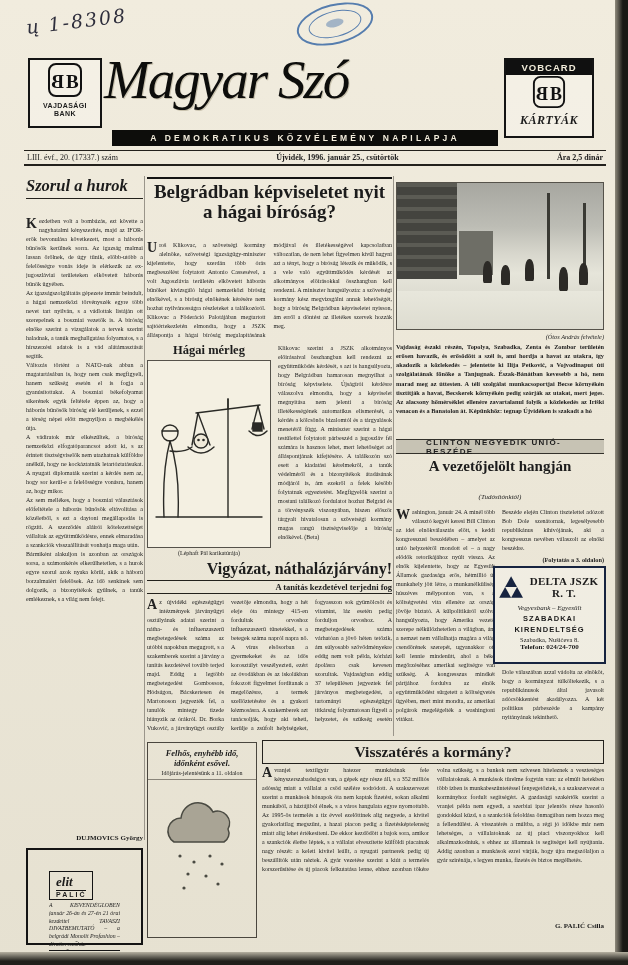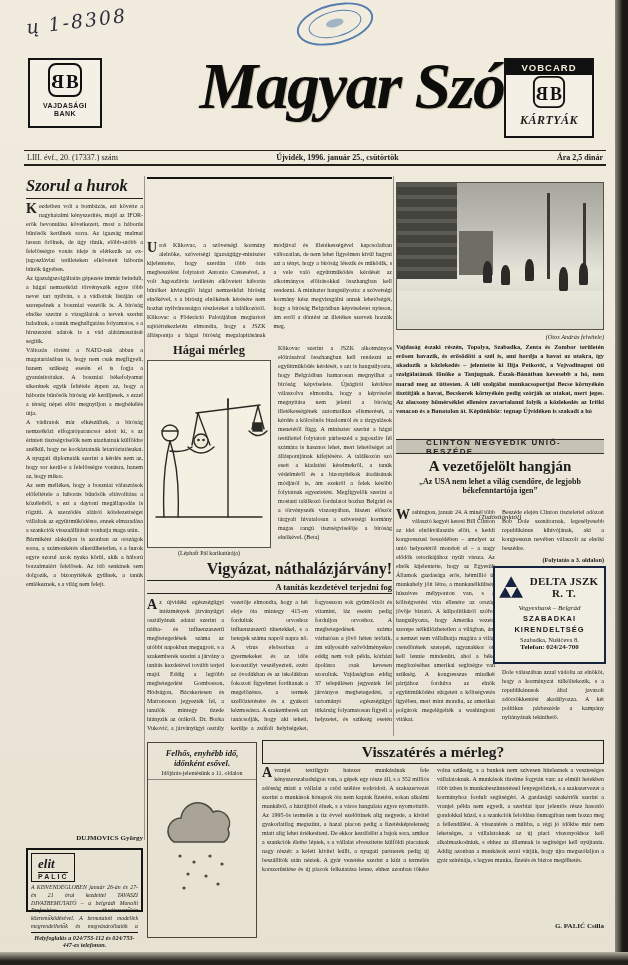--- a/index.html
+++ b/index.html
@@ -21,38 +21,38 @@
   #handwriting { left:26px; top:10px; font-size:19px; font-style:italic; color:#2e2e3c;
     transform:rotate(-7deg); font-family:"DejaVu Serif", serif; letter-spacing:2px; }
   #stamp { left:296px; top:4px; width:78px; height:40px; transform:rotate(-14deg); opacity:.85; }
   #stamp .ring { position:absolute; inset:0; border:2px solid #3b6aa6; border-radius:50%; }
   #stamp .ring2 { position:absolute; inset:7px 12px; border:1px solid #3b6aa6; border-radius:50%; }
   #stamp .blot { position:absolute; left:30px; top:15px; width:18px; height:8px; background:#3b6aa6; opacity:.5; border-radius:50%; }
   .logo-box { border:2px solid #141414; background:rgba(255,255,255,.25); text-align:center; padding:2px; }
   #logo-left { left:28px; top:58px; width:74px; height:70px; }
   #logo-left .bank-name { font-size:7px; font-weight:bold; letter-spacing:.4px; line-height:1.1;
     font-family:"Liberation Sans", sans-serif; }
-  #paper-title { left:104px; top:48px; width:400px; text-align:right;
-    font-size:66px; font-weight:bold; font-style:italic; letter-spacing:-2px; color:#0d0d0b;
+  #paper-title { left:104px; top:48px; width:400px; text-align:left;
+    font-size:55px; font-weight:normal; font-style:italic; letter-spacing:-2px; color:#0d0d0b;
     text-shadow:1px 1px 0 #c9c2ae; }
   #card-right { left:504px; top:58px; width:90px; height:80px; padding:0; }
   #card-right .card-top { background:#101010; color:#f2ecda; font-size:9.5px; font-weight:bold;
     letter-spacing:1px; padding:2px 0; font-family:"Liberation Sans", sans-serif; }
   #card-right .card-bottom { font-size:12px; font-weight:bold; font-style:italic; letter-spacing:.5px; }
   #tagline-bar { left:112px; top:130px; width:386px; height:16px; background:#0d0d0b; color:#f3eddc;
     display:flex; align-items:center; justify-content:center; font-size:8.5px; font-weight:bold;
     letter-spacing:3.2px; font-family:"Liberation Sans", sans-serif; }
   #info-row { left:24px; top:150px; width:582px; border-top:1px solid #23211c; border-bottom:2px solid #23211c;
     display:flex; justify-content:space-between; align-items:center; padding:2px 3px; font-size:8px; }
   #info-row .mid { font-weight:bold; }
   #info-row .price { font-weight:bold; }
   
   #left-col { left:26px; top:176px; width:117px; height:666px; }
   #left-col h2 { font-size:16.5px; font-style:italic; font-weight:bold; border-bottom:1px solid #23211c;
-    padding-bottom:2px; margin-bottom:3px; }
+    padding-bottom:2px; margin-bottom:18px; }
   #left-col .body { height:608px; }
   #left-col .author { position:absolute; bottom:0; right:0; }
   
   #hagai-head { left:147px; top:177px; width:245px; border-top:2px solid #141414; padding-top:3px; text-align:center; }
   #hagai-head h1 { font-size:19px; font-weight:bold; line-height:1.05; }
   #hagai-head .sub { font-size:9px; font-weight:bold; margin-top:3px; border-top:1px solid #23211c;
     border-bottom:1px solid #23211c; padding:2px 0; }
   #hagai-top { left:147px; top:241px; width:245px; height:100px; }
   #cartoon-wrap { left:147px; top:343px; width:124px; }
   #cartoon-wrap .cartoon-title { font-size:12.5px; font-weight:bold; text-align:center; margin-bottom:2px; }
@@ -99,21 +99,21 @@
   #delta-ad .l2 { font-size:7.5px; font-weight:bold; letter-spacing:1px; margin-top:2px; font-family:"Liberation Sans", sans-serif; }
   #delta-ad .l4 { font-size:6.5px; margin-top:2px; }
   #delta-ad .l5 { font-size:7px; font-weight:bold; }
   #clinton-col3 { left:502px; top:668px; width:102px; height:66px; }
   
   #multba-head { left:262px; top:740px; width:342px; border:1px solid #23211c; text-align:center; padding:2px 0; }
   #multba-head h2 { font-size:15.5px; font-weight:bold; }
   #multba-body { left:262px; top:766px; width:342px; height:154px; }
   #multba-author { left:262px; top:922px; width:342px; }
   
-  #palic-ad { left:26px; top:848px; width:117px; height:64px; border:2px solid #141414; padding:3px; }
+  #palic-ad { left:26px; top:848px; width:117px; height:97px; border:2px solid #141414; padding:21px; }
   #palic-ad .brand { border:1px solid #141414; display:inline-block; padding:0 6px 1px; margin-bottom:2px; }
   #palic-ad .brand .e { font-size:13px; font-style:italic; font-weight:bold; line-height:1; }
   #palic-ad .brand .p { font-size:7px; font-weight:bold; letter-spacing:2px; display:block;
     border-top:1px solid #141414; font-family:"Liberation Sans", sans-serif; }
   #palic-ad .ad-body { font-size:5.8px; line-height:1.35; font-style:italic; text-align:justify; height:48px; overflow:hidden; }
   #palic-ad .ad-footer { font-size:6.2px; font-weight:bold; font-style:italic; text-align:center; border-top:1px solid #141414; padding-top:1px; }
   
   #edge-right { right:0; top:0; width:13px; height:965px; background:linear-gradient(90deg,#8f8a7c,#1a1915 60%); }
   #edge-bottom { left:0; top:952px; width:628px; height:13px; background:linear-gradient(180deg,#b5b0a0,#21201b 70%); }
 </style>
@@ -147,20 +147,21 @@
     <svg width="34" height="34" viewBox="0 0 36 36">
       <rect x="2" y="2" width="32" height="32" rx="7" fill="none" stroke="#111" stroke-width="2"></rect>
       <text x="19" y="26" font-family="Liberation Serif, serif" font-weight="bold" font-size="19" fill="#111">B</text>
       <g transform="scale(-1,1)">
           <text x="-17" y="26" font-family="Liberation Serif, serif" font-weight="bold" font-size="19" fill="#111">B</text>
         </g>
     </svg>
     <div class="card-bottom">KÁRTYÁK</div>
   </div>
 
+  <div id="tagline-bar" class="abs">A DEMOKRATIKUS KÖZVÉLEMÉNY NAPILAPJA</div>
 
   <div id="info-row" class="abs">
     <span>LIII. évf., 20. (17337.) szám</span>
     <span class="mid">Újvidék, 1996. január 25., csütörtök</span>
     <span class="price">Ára 2,5 dinár</span>
   </div>
 
   <div class="abs vrule" style="left:144px; top:176px; height:664px;"></div>
   <div class="abs vrule" style="left:393px; top:176px; height:560px;"></div>
 
@@ -169,20 +170,21 @@
     <div class="body t5 dropcap">Kezdetben volt a bombázás, ezt követte a nagyhatalmi kényszerítés, majd az IFOR-erők bevonulása következett, most a háborús bűnösök kerülnek sorra. Az igazság malmai lassan őrölnek, de úgy tűnik, előbb-utóbb a felelősségre vonás ideje is elérkezik az ex-jugoszláviai területeken elkövetett háborús bűnök ügyében.
 Az igazságszolgáltatás gépezete immár beindult, a hágai nemzetközi törvényszék egyre több nevet tart nyilván, s a vádlottak listáján ott szerepelnek a boszniai vezetők is. A bíróság elnöke szerint a vizsgálatok a tervek szerint haladnak, a tanúk meghallgatása folyamatos, s a hírszerzési adatok is a vád alátámasztását segítik.
 Változás történt a NATO-nak abban a magatartásában is, hogy nem csak megfigyeli, hanem szükség esetén el is fogja a gyanúsítottakat. A boszniai békefolyamat sikerének egyik feltétele éppen az, hogy a háborús bűnösök bíróság elé kerüljenek, s ezzel a térség népei előtt megnyíljon a megbékélés útja.
 A vádiratok már elkészültek, a bíróság nemzetközi elfogatóparancsot adott ki, s az érintett tisztségviselők nem utazhatnak külföldre anélkül, hogy ne kockáztatnák letartóztatásukat. A nyugati diplomaták szerint a kérdés nem az, hogy sor kerül-e a felelősségre vonásra, hanem az, hogy mikor.
 Az sem mellékes, hogy a boszniai választások előfeltétele a háborús bűnösök eltávolítása a közéletből, s ezt a daytoni megállapodás is rögzíti. A szerződés aláírói kötelezettséget vállaltak az együttműködésre, ennek elmaradása a szankciók visszaállítását vonhatja maga után.
 Bármiként alakuljon is azonban az országok sorsa, a számonkérés elkerülhetetlen, s a hurok egyre szorul azok nyaka körül, akik a háború borzalmaiért felelősek. Az idő senkinek sem dolgozik, a bizonyítékok gyűlnek, a tanúk emlékeznek, s a világ nem felejt.</div>
     <div class="author">DUJMOVICS György</div>
   </div>
 
   <div id="hagai-head" class="abs">
+    <h1>Belgrádban képviseletet nyit a hágai bíróság?</h1>
   </div>
   <div id="hagai-top" class="abs t5 cols2 dropcap">Uroš Klikovac, a szövetségi kormány alelnöke, szövetségi igazságügy-miniszter kijelentette, hogy szerdán több órás megbeszélést folytatott Antonio Cassesével, a volt Jugoszlávia területén elkövetett háborús bűnöket kivizsgáló hágai nemzetközi bíróság elnökével, s a bíróság elnökének kérésére nem hozhat nyilvánosságra részleteket a találkozóról. Klikovac a Föderáció Palotájában megtartott sajtóértekezletén elmondta, hogy a JSZK álláspontja a hágai bíróság megalapításának módjával és illetékességével kapcsolatban változatlan, de nem lehet figyelmen kívül hagyni azt a tényt, hogy a bíróság létezik és működik, s a vele való együttműködés kérdését az alkotmányos előírásokkal összhangban kell rendezni. A miniszter hangsúlyozta: a szövetségi kormány kész megvizsgálni annak lehetőségét, hogy a bíróság Belgrádban képviseletet nyisson, ám erről a döntést az illetékes szervek hozzák meg.</div>
 
   <div id="cartoon-wrap" class="abs">
     <div class="cartoon-title">Hágai mérleg</div>
     <div id="cartoon-box">
       <svg width="122" height="186" viewBox="0 0 122 186">
         <g stroke="#2a2a26" stroke-width="1.4" fill="none" stroke-linecap="round">
           <line x1="8" y1="156" x2="114" y2="156"></line>
           <line x1="80" y1="38" x2="80" y2="156"></line>
@@ -246,46 +248,45 @@
     <div class="fig" style="left:162px; top:84px; height:24px;"></div>
     <div class="fig" style="left:182px; top:80px;"></div>
     <div class="snow"></div>
   </div>
   <div id="photo-credit" class="abs">(Ótos András felvétele)</div>
   <div id="photo-caption" class="abs t5b">Vajdaság északi részén, Topolya, Szabadka, Zenta és Zombor területén erősen havazik, és erősödött a szél is, ami hordja a havat az utakra, így akadozik a közlekedés – jelentette ki Ilija Petković, a Vojvodinaput úti szolgálatának főnöke a Tanjugnak. Észak-Bánátban kevesebb a hó, nem marad meg az úttesten. A téli szolgálat munkacsoportjai Becse környékén tisztítják a havat, Becskerek környékén pedig szórják az utakat, mert jeges. Az alacsony hőmérséklet ellenére zavartalanul folyik a közlekedés az Iriški venacon és a Banatolon át. Képünkhöz: tegnap Újvidéken is szakadt a hó</div>
 
   <div id="kicker" class="abs">CLINTON NEGYEDIK UNIÓ-BESZÉDE</div>
   <div id="clinton-head" class="abs">
     <h2>A vezetőjelölt hangján</h2>
-    <div class="sub">„Az USA nem lehet a világ csendőre, de legjobb békefenntartója igen”</div>
     <div class="byline">(Tudósítónktól)</div>
   </div>
   <div id="clinton-col1" class="abs t5 dropcap">Washington, január 24. A minél több választó kegyét keresi Bill Clinton az idei elnökválasztás előtt, s keddi kongresszusi beszédében – amelyet az unió helyzetéről mondott el – a nagy elődök retorikájához nyúlt vissza. Az elnök kijelentette, hogy az Egyesült Államok gazdasága erős, hétmillió új munkahely jött létre, a munkanélküliség húszéves mélyponton van, s a költségvetési vita ellenére az ország jövője biztató. A külpolitikáról szólva hangsúlyozta, hogy Amerika vezető szerepe nélkülözhetetlen a világban, ám a nemzet nem vállalhatja magára a világ csendőrének szerepét, ugyanakkor ott kell lennie mindenütt, ahol a béke megőrzéséhez amerikai segítségre van szükség. A kongresszus mindkét pártjához fordulva az elnök együttműködést sürgetett a költségvetés ügyében, mert mint mondta, az amerikai polgárok megelégelték a washingtoni vitákat.</div>
   <div id="clinton-col2" class="abs t5">Beszéde elején Clinton tisztelettel adózott Bob Dole szenátornak, legesélyesebb republikánus kihívójának, aki a kongresszus nevében válaszolt az elnöki beszédre.</div>
   <div id="continuation" class="abs">(Folytatás a 3. oldalon)</div>
 
   <div id="delta-ad" class="abs">
     <div class="row">
       <svg width="34" height="30" viewBox="0 0 44 40">
         <polygon points="22,2 32,20 12,20" fill="#16233f"></polygon>
         <polygon points="12,20 22,38 2,38" fill="#16233f"></polygon>
         <polygon points="32,20 42,38 22,38" fill="#16233f"></polygon>
       </svg>
       <div class="bank-name">DELTA JSZK R. T.</div>
     </div>
-    <div class="l1">Vegyesbank – Belgrád</div>
+    <div class="l1">Vegyesbank – Egyesült</div>
     <div class="l2">SZABADKAI</div>
     <div class="l2">KIRENDELTSÉG</div>
     <div class="l4">Szabadka, Nušićeva 8.</div>
     <div class="l5">Telefon: 024/24-700</div>
   </div>
   <div id="clinton-col3" class="abs t5">Dole válaszában azzal vádolta az elnököt, hogy a kormányzat túlköltekezik, s a republikánusok által javasolt adócsökkentést akadályozza. A két politikus párbeszéde a kampány nyitányának tekinthető.</div>
 
   <div id="multba-head" class="abs">
-    <h2>Visszatérés a mérleg?</h2>
+    <h2>Visszatérés a kormány?</h2>
   </div>
   <div id="multba-body" class="abs t5 cols2 dropcap">A vranjei textilgyár hatezer munkásának fele kényszerszabadságon van, a gépek egy része áll, s a 352 milliós adósság miatt a vállalat a csőd szélére sodródott. A szakszervezet szerint a munkások hónapok óta nem kaptak fizetést, sokan alkalmi munkából, a háztájiból élnek, s a város hangulata egyre nyomottabb. Az 1995-ös termelés a tíz évvel ezelőttinek alig negyede, a kivitel gyakorlatilag megszűnt, a hazai piacon pedig a fizetésképtelenség miatt alig lehet értékesíteni. De ekkor kezdődött a bajok sora, amikor a szankciók életbe léptek, s a vállalat elveszítette külföldi piacainak nagy részét: a keleti kivitel leállt, a nyugati partnerek pedig új beszállítók után néztek. A gyár vezetése szerint a kiút a termelés korszerűsítése és új piacok felkutatása lenne, ehhez azonban tőkére volna szükség, s a bankok nem szívesen hiteleznek a veszteséges vállalatoknak. A munkások türelme fogytán van: az elmúlt hetekben több ízben is munkabeszüntetéssel fenyegetőztek, s a szakszervezet a kormányhoz fordult segítségért. A gazdasági szakértők szerint a vranjei példa nem egyedi, a szerbiai ipar jelentős része hasonló gondokkal küzd, s a szankciók feloldása önmagában nem hozza meg a fellendülést. A visszatérés a múltba, a régi jó időkbe már nem lehetséges, a vállalatoknak az új piaci viszonyokhoz kell alkalmazkodniuk, s ehhez az államnak is segítséget kell nyújtania. Addig azonban a munkások ezrei várják, hogy újra megszólaljon a gyár szirénája, s legyen munka, fizetés és biztos megélhetés.</div>
   <div id="multba-author" class="abs author">G. PALIĆ Csilla</div>
 
   <div id="palic-ad" class="abs">
     <div class="brand">
       <span class="e">elit</span>
       <span class="p">PALIĆ</span>
     </div>
     <div class="ad-body">A KISVENDÉGLŐBEN január 26-án és 27-én 21 órai kezdettel TAVASZI DIVATBEMUTATÓ – a belgrádi Monolit Profashion – divattervezőház közreműködésével. A bemutatott modellek megrendelhetők és megvásárolhatók a jugoszláv piacon.</div>

